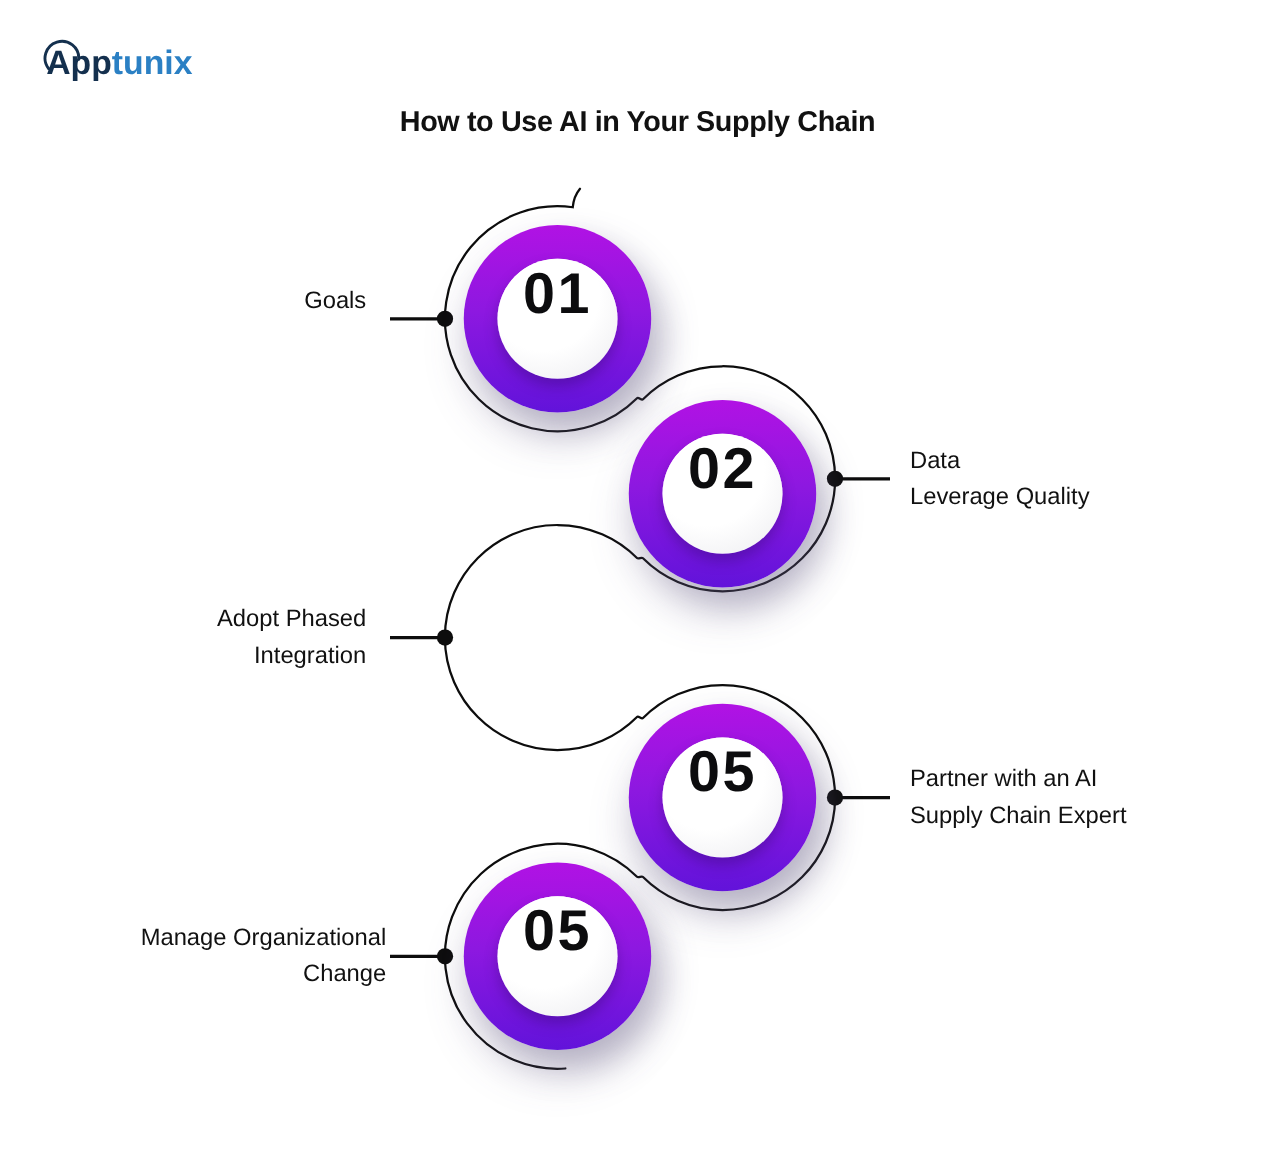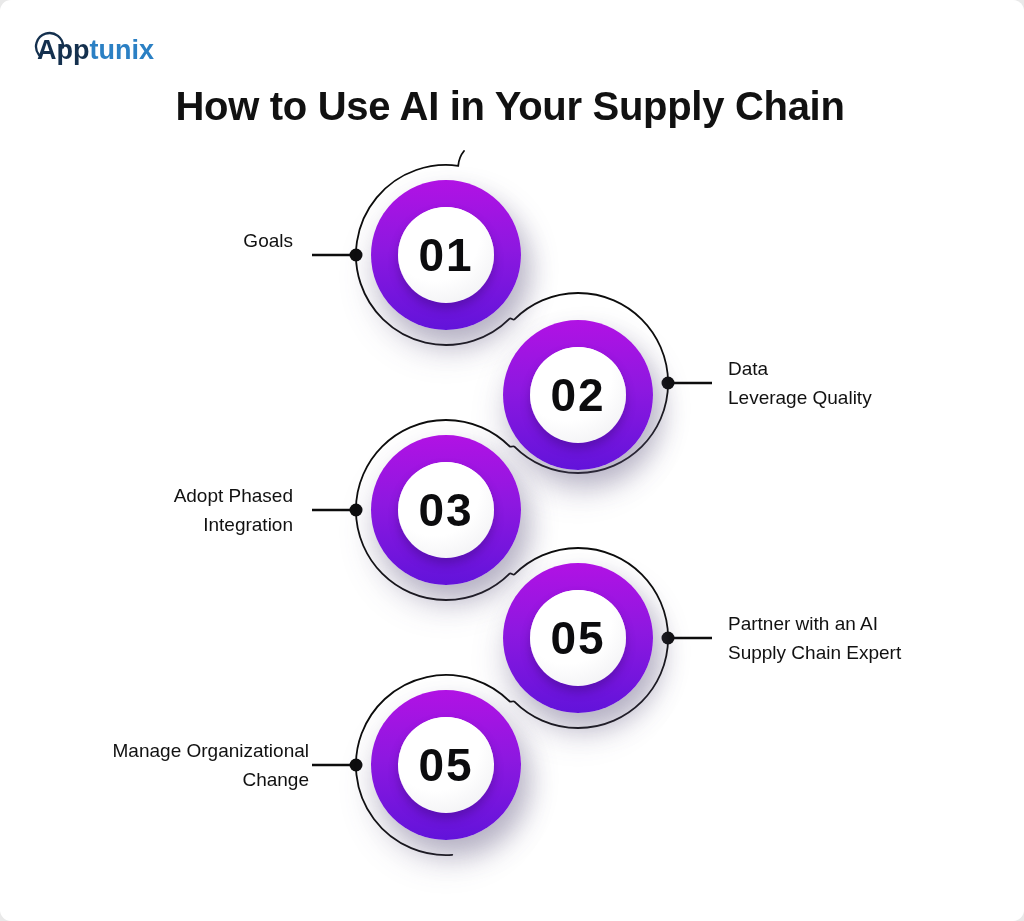--- a/index.html
+++ b/index.html
@@ -5,53 +5,53 @@
   :root{
     --ring-top:#b112e4; --ring-mid:#8d18e0; --ring-bottom:#6213da;
     --line-color:#0d0d0d; --text-color:#111111;
     --logo-prefix-color:#14304e; --logo-suffix-color:#2b80c4;
     --disc-color:#f4f4f6; --page-bg:#ffffff;
   }
   *{margin:0;padding:0;box-sizing:border-box;}
   body{background:#e9e9e9;font-family:"Liberation Sans",sans-serif;}
   .stage{
     position:relative;width:1024px;height:921px;margin:0 auto;
-    background:var(--page-bg);overflow:hidden;border-radius:11px;
+    background:var(--page-bg);overflow:hidden;
   }
   
   .logo{position:absolute;left:34px;top:22px;width:150px;height:46px;}
   .logo svg{display:block;}
   .logo-text{font-family:"Liberation Sans",sans-serif;font-weight:bold;font-size:27px;}
   .logo-prefix{fill:var(--logo-prefix-color);}
   .logo-suffix{fill:var(--logo-suffix-color);}
   .logo-arc{fill:none;stroke:var(--logo-prefix-color);stroke-width:2.3;stroke-linecap:round;}
   
   .title{
     position:absolute;left:0;right:4px;top:84px;
-    text-align:center;font-size:40px;font-weight:700;
+    text-align:center;font-size:23px;font-weight:700;
     color:var(--text-color);letter-spacing:-.3px;
   }
   
   .overlay{position:absolute;left:0;top:0;width:1024px;height:921px;pointer-events:none;}
   .snake-path{fill:none;stroke:var(--line-color);stroke-width:1.8;stroke-linecap:round;}
   .connector-line{stroke:var(--line-color);stroke-width:2.6;}
   .connector-dot{fill:var(--line-color);}
   
   .circle{position:absolute;width:150px;height:150px;}
   .ring{
     width:150px;height:150px;border-radius:50%;
     background:linear-gradient(180deg,var(--ring-top) 0%,var(--ring-mid) 46%,var(--ring-bottom) 100%);
     box-shadow:10px 14px 26px rgba(95,85,125,.35), 0 22px 34px rgba(95,85,125,.18);
     position:relative;
   }
   .inner{
     position:absolute;left:27px;top:27px;width:96px;height:96px;border-radius:50%;
     background:radial-gradient(circle at 38% 30%,#ffffff 50%,var(--disc-color) 78%,#e7e7ea 100%);
     box-shadow:0 6px 10px rgba(50,10,100,.35), inset 0 1px 1px #ffffff;
-    display:flex;align-items:center;justify-content:center;
+    display:flex;align-items:flex-start;justify-content:center;
   }
   .num{
     font-size:46px;font-weight:800;color:#0c0c0e;letter-spacing:2px;
     font-family:"Liberation Sans",sans-serif;
   }
   
   .label{
     position:absolute;width:250px;font-size:19px;line-height:29px;
     color:var(--text-color);
   }
@@ -106,27 +106,20 @@
       </div>
     </div>
   </div>
   <div class="circle" style="left:503px;top:320px">
     <div class="ring">
       <div class="inner">
         <span class="num">02</span>
       </div>
     </div>
   </div>
-  <div class="circle" style="left:371px;top:435px">
-    <div class="ring">
-      <div class="inner">
-        <span class="num">03</span>
-      </div>
-    </div>
-  </div>
   <div class="circle" style="left:503px;top:563px">
     <div class="ring">
       <div class="inner">
         <span class="num">05</span>
       </div>
     </div>
   </div>
   <div class="circle" style="left:371px;top:690px">
     <div class="ring">
       <div class="inner">

